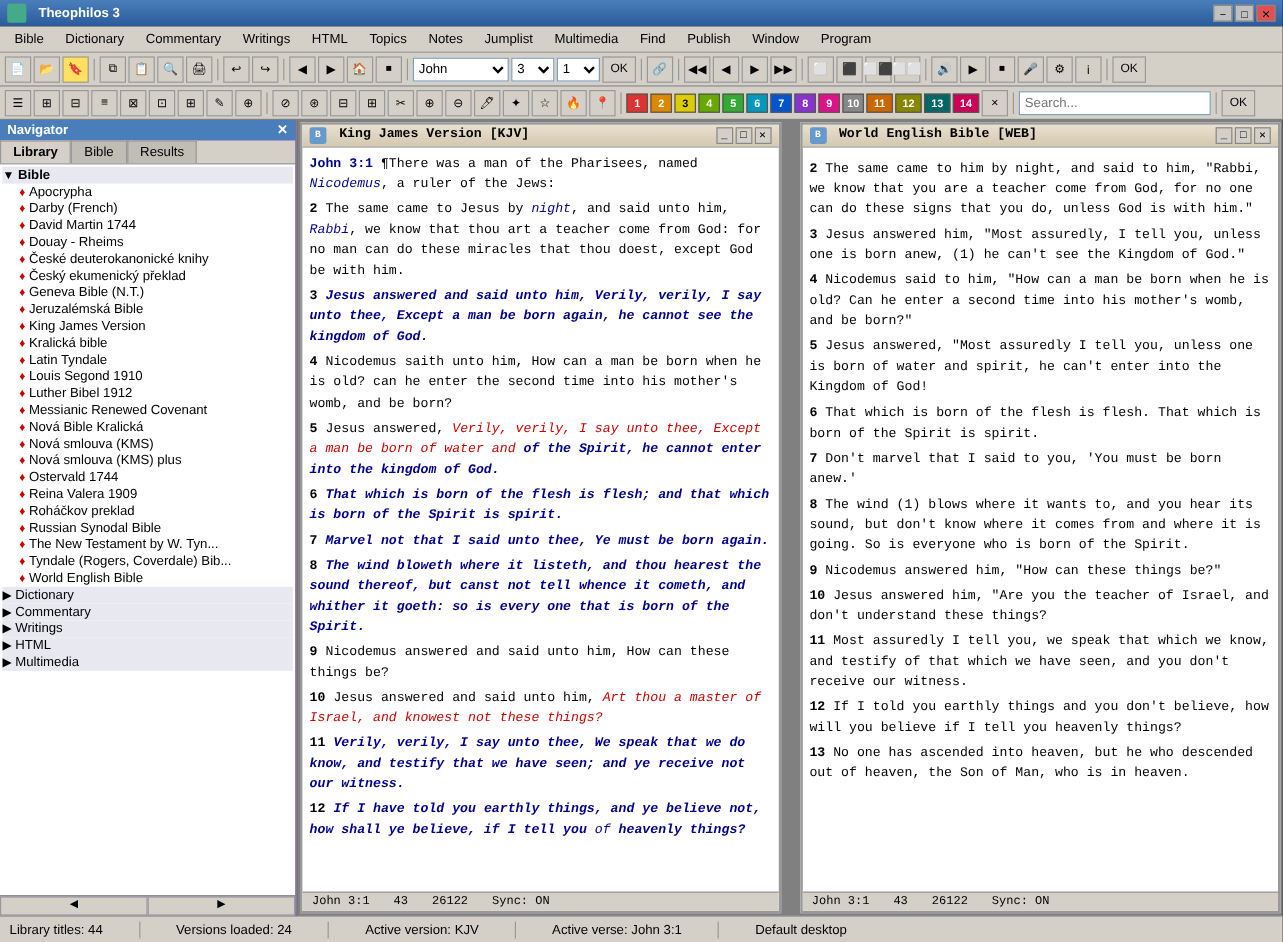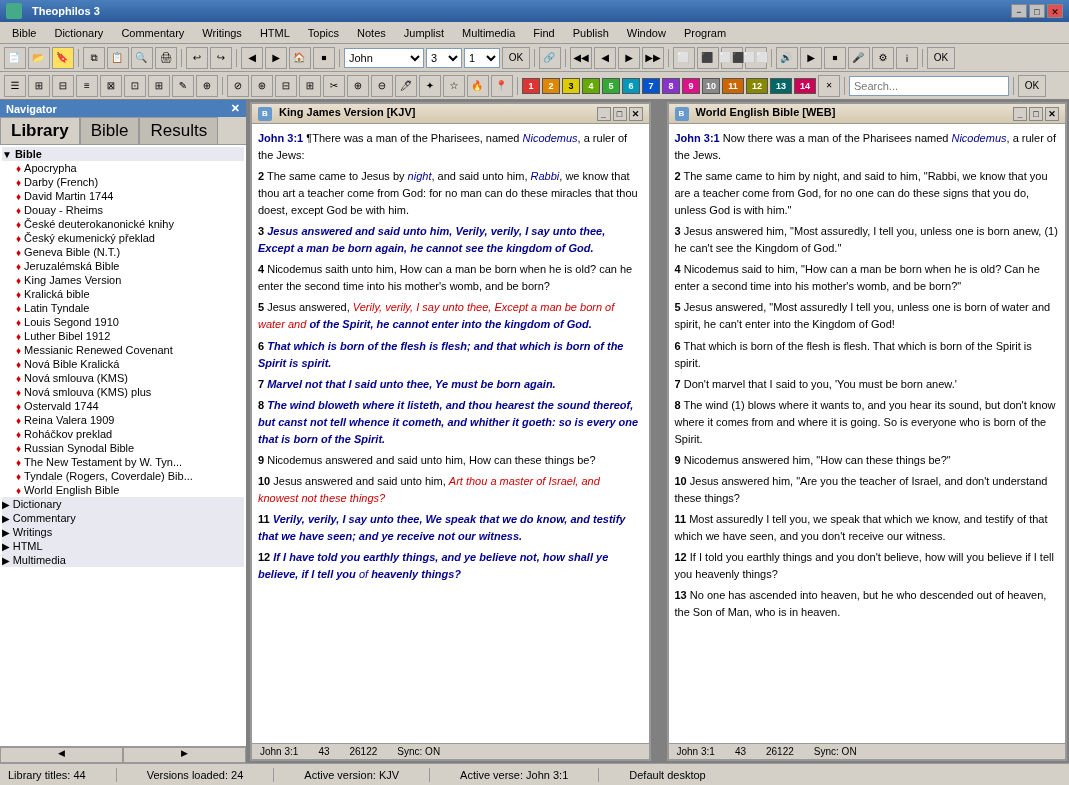--- a/index.html
+++ b/index.html
@@ -27,33 +27,33 @@
     
     .num-btn { width: 18px; height: 16px; font-size: 9px; font-weight: bold; color: #fff; border: 1px solid #555; display: inline-flex; align-items: center; justify-content: center; cursor: pointer; }
 
     
     #main { display: flex; height: calc(785px - 22px - 22px - 28px - 28px - 22px); background: #808080; }
     
     
     #navigator { width: 248px; min-width: 248px; background: #6d28d9; border-right: 2px solid #808080; display: flex; flex-direction: column; }
     #nav-header { background: #4a7ebb; color: #fff; padding: 2px 6px; font-size: 11px; font-weight: bold; display: flex; justify-content: space-between; align-items: center; }
     #nav-tabs { display: flex; background: #d4d0c8; border-bottom: 1px solid #999; }
-    .nav-tab { padding: 3px 10px; font-size: 17px; cursor: pointer; border: 1px solid #999; border-bottom: none; background: #c0bdb5; }
+    .nav-tab { padding: 3px 10px; font-size: 11px; cursor: pointer; border: 1px solid #999; border-bottom: none; background: #c0bdb5; }
     .nav-tab.active { background: #d4d0c8; font-weight: bold; }
     #nav-tree { flex: 1; overflow-y: auto; background: #fff; padding: 2px; font-size: 11px; }
     .tree-item { display: flex; align-items: center; padding: 1px 0; cursor: pointer; white-space: nowrap; }
     .tree-icon { color: #c00; font-size: 10px; margin-right: 3px; flex-shrink: 0; }
     .tree-folder { margin-right: 3px; font-size: 10px; flex-shrink: 0; }
     .tree-indent { display: inline-block; width: 14px; flex-shrink: 0; }
     .tree-section { background: #e8e8f0; font-weight: bold; }
     .nav-bottom { display: flex; border-top: 1px solid #999; }
     .nav-scroll-btn { flex: 1; height: 16px; background: #d4d0c8; border: 1px solid #999; font-size: 9px; text-align: center; cursor: pointer; }
 
     
-    #content { flex: 1; display: flex; gap: 16px; padding: 2px; overflow: hidden; }
+    #content { flex: 1; display: flex; gap: 16px; padding: 2px; overflow: hidden; font-family: Liberation Mono, monospace; }
 
     
     .bible-panel { flex: 1; background: #fff; border: 2px solid #999; display: flex; flex-direction: column; min-width: 0; }
     .panel-header { background: linear-gradient(to bottom, #e8e0d0, #d4c8b0); border-bottom: 1px solid #999; padding: 2px 6px; display: flex; align-items: center; justify-content: space-between; font-size: 11px; font-weight: bold; }
     .panel-controls { display: flex; gap: 2px; }
     .panel-btn { width: 14px; height: 14px; font-size: 9px; background: #d4d0c8; border: 1px solid #888; display: flex; align-items: center; justify-content: center; cursor: pointer; }
     .panel-content { flex: 1; overflow-y: auto; padding: 6px; font-size: 11px; line-height: 1.55; }
     .panel-footer { background: #d4d0c8; border-top: 1px solid #999; padding: 2px 8px; font-size: 10px; display: flex; gap: 20px; }
     .ref-bold { font-weight: bold; color: #00008b; }
     .verse-num { font-weight: bold; color: #000; }
@@ -415,21 +415,20 @@
           <span class="panel-title-icon">B</span>
           <span>World English Bible [WEB]</span>
         </div>
         <div class="panel-controls">
           <div class="panel-btn">_</div>
           <div class="panel-btn">□</div>
           <div class="panel-btn">✕</div>
         </div>
       </div>
       <div class="panel-content">
-        <p><span class="ref-bold">John 3:1</span> <span class="verse-text">Now there was a man of the Pharisees named <span class="highlight-blue">Nicodemus</span>, a ruler of the Jews.</span></p>
         <p style="margin-top:4px;"><span class="verse-num">2</span> <span class="verse-text">The same came to him by night, and said to him, "Rabbi, we know that you are a teacher come from God, for no one can do these signs that you do, unless God is with him."</span></p>
         <p style="margin-top:4px;"><span class="verse-num">3</span> <span class="verse-text">Jesus answered him, "Most assuredly, I tell you, unless one is born anew, (1) he can't see the Kingdom of God."</span></p>
         <p style="margin-top:4px;"><span class="verse-num">4</span> <span class="verse-text">Nicodemus said to him, "How can a man be born when he is old? Can he enter a second time into his mother's womb, and be born?"</span></p>
         <p style="margin-top:4px;"><span class="verse-num">5</span> <span class="verse-text">Jesus answered, "Most assuredly I tell you, unless one is born of water and spirit, he can't enter into the Kingdom of God!</span></p>
         <p style="margin-top:4px;"><span class="verse-num">6</span> <span class="verse-text">That which is born of the flesh is flesh. That which is born of the Spirit is spirit.</span></p>
         <p style="margin-top:4px;"><span class="verse-num">7</span> <span class="verse-text">Don't marvel that I said to you, 'You must be born anew.'</span></p>
         <p style="margin-top:4px;"><span class="verse-num">8</span> <span class="verse-text">The wind (1) blows where it wants to, and you hear its sound, but don't know where it comes from and where it is going. So is everyone who is born of the Spirit.</span></p>
         <p style="margin-top:4px;"><span class="verse-num">9</span> <span class="verse-text">Nicodemus answered him, "How can these things be?"</span></p>
         <p style="margin-top:4px;"><span class="verse-num">10</span> <span class="verse-text">Jesus answered him, "Are you the teacher of Israel, and don't understand these things?</span></p>
         <p style="margin-top:4px;"><span class="verse-num">11</span> <span class="verse-text">Most assuredly I tell you, we speak that which we know, and testify of that which we have seen, and you don't receive our witness.</span></p>

